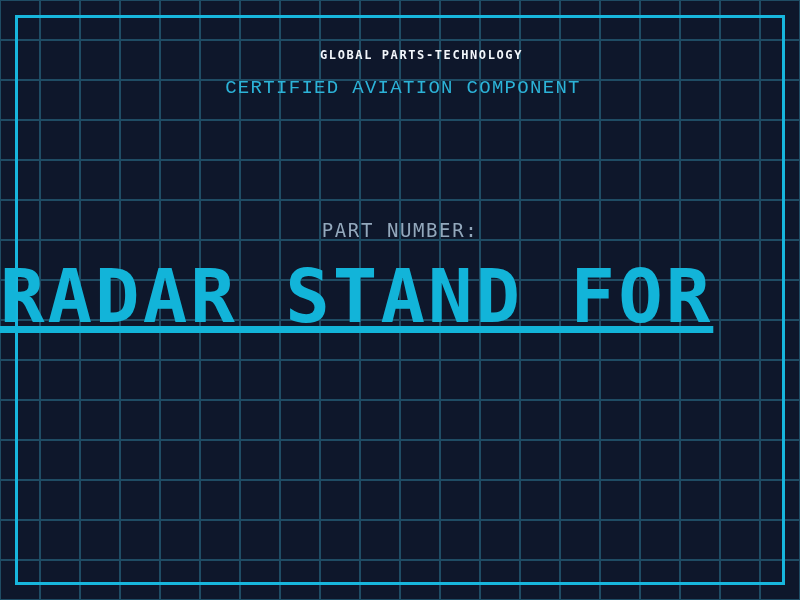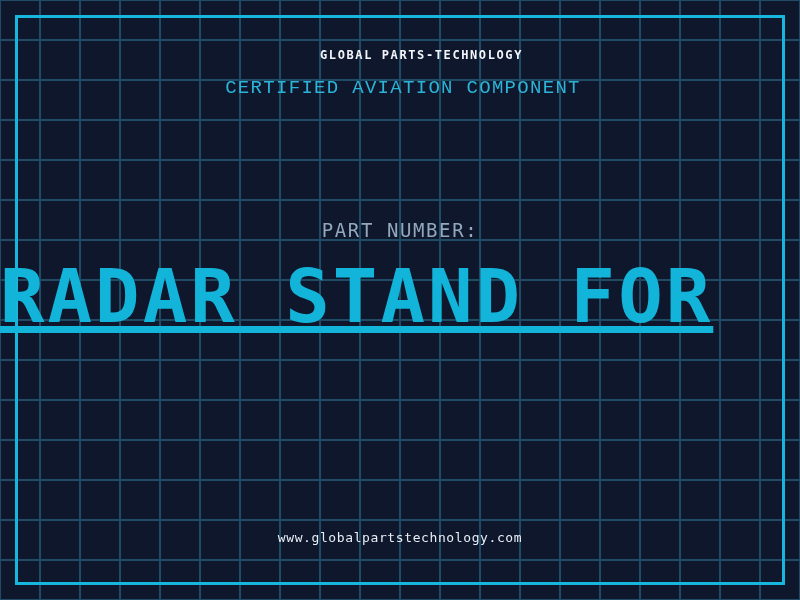--- a/index.html
+++ b/index.html
@@ -123,15 +123,14 @@
 
   <div id="header-block">
     <div id="brand-title">GLOBAL PARTS-TECHNOLOGY</div>
     <div id="brand-subtitle">CERTIFIED AVIATION COMPONENT</div>
   </div>
 
   <div id="part-label">PART NUMBER:</div>
 
   <div id="part-number">RADAR STAND FOR</div>
 
-  <div id="footer-url">www.globalpartstechnology.com</div>
 
 </div>
 
 </body></html>

